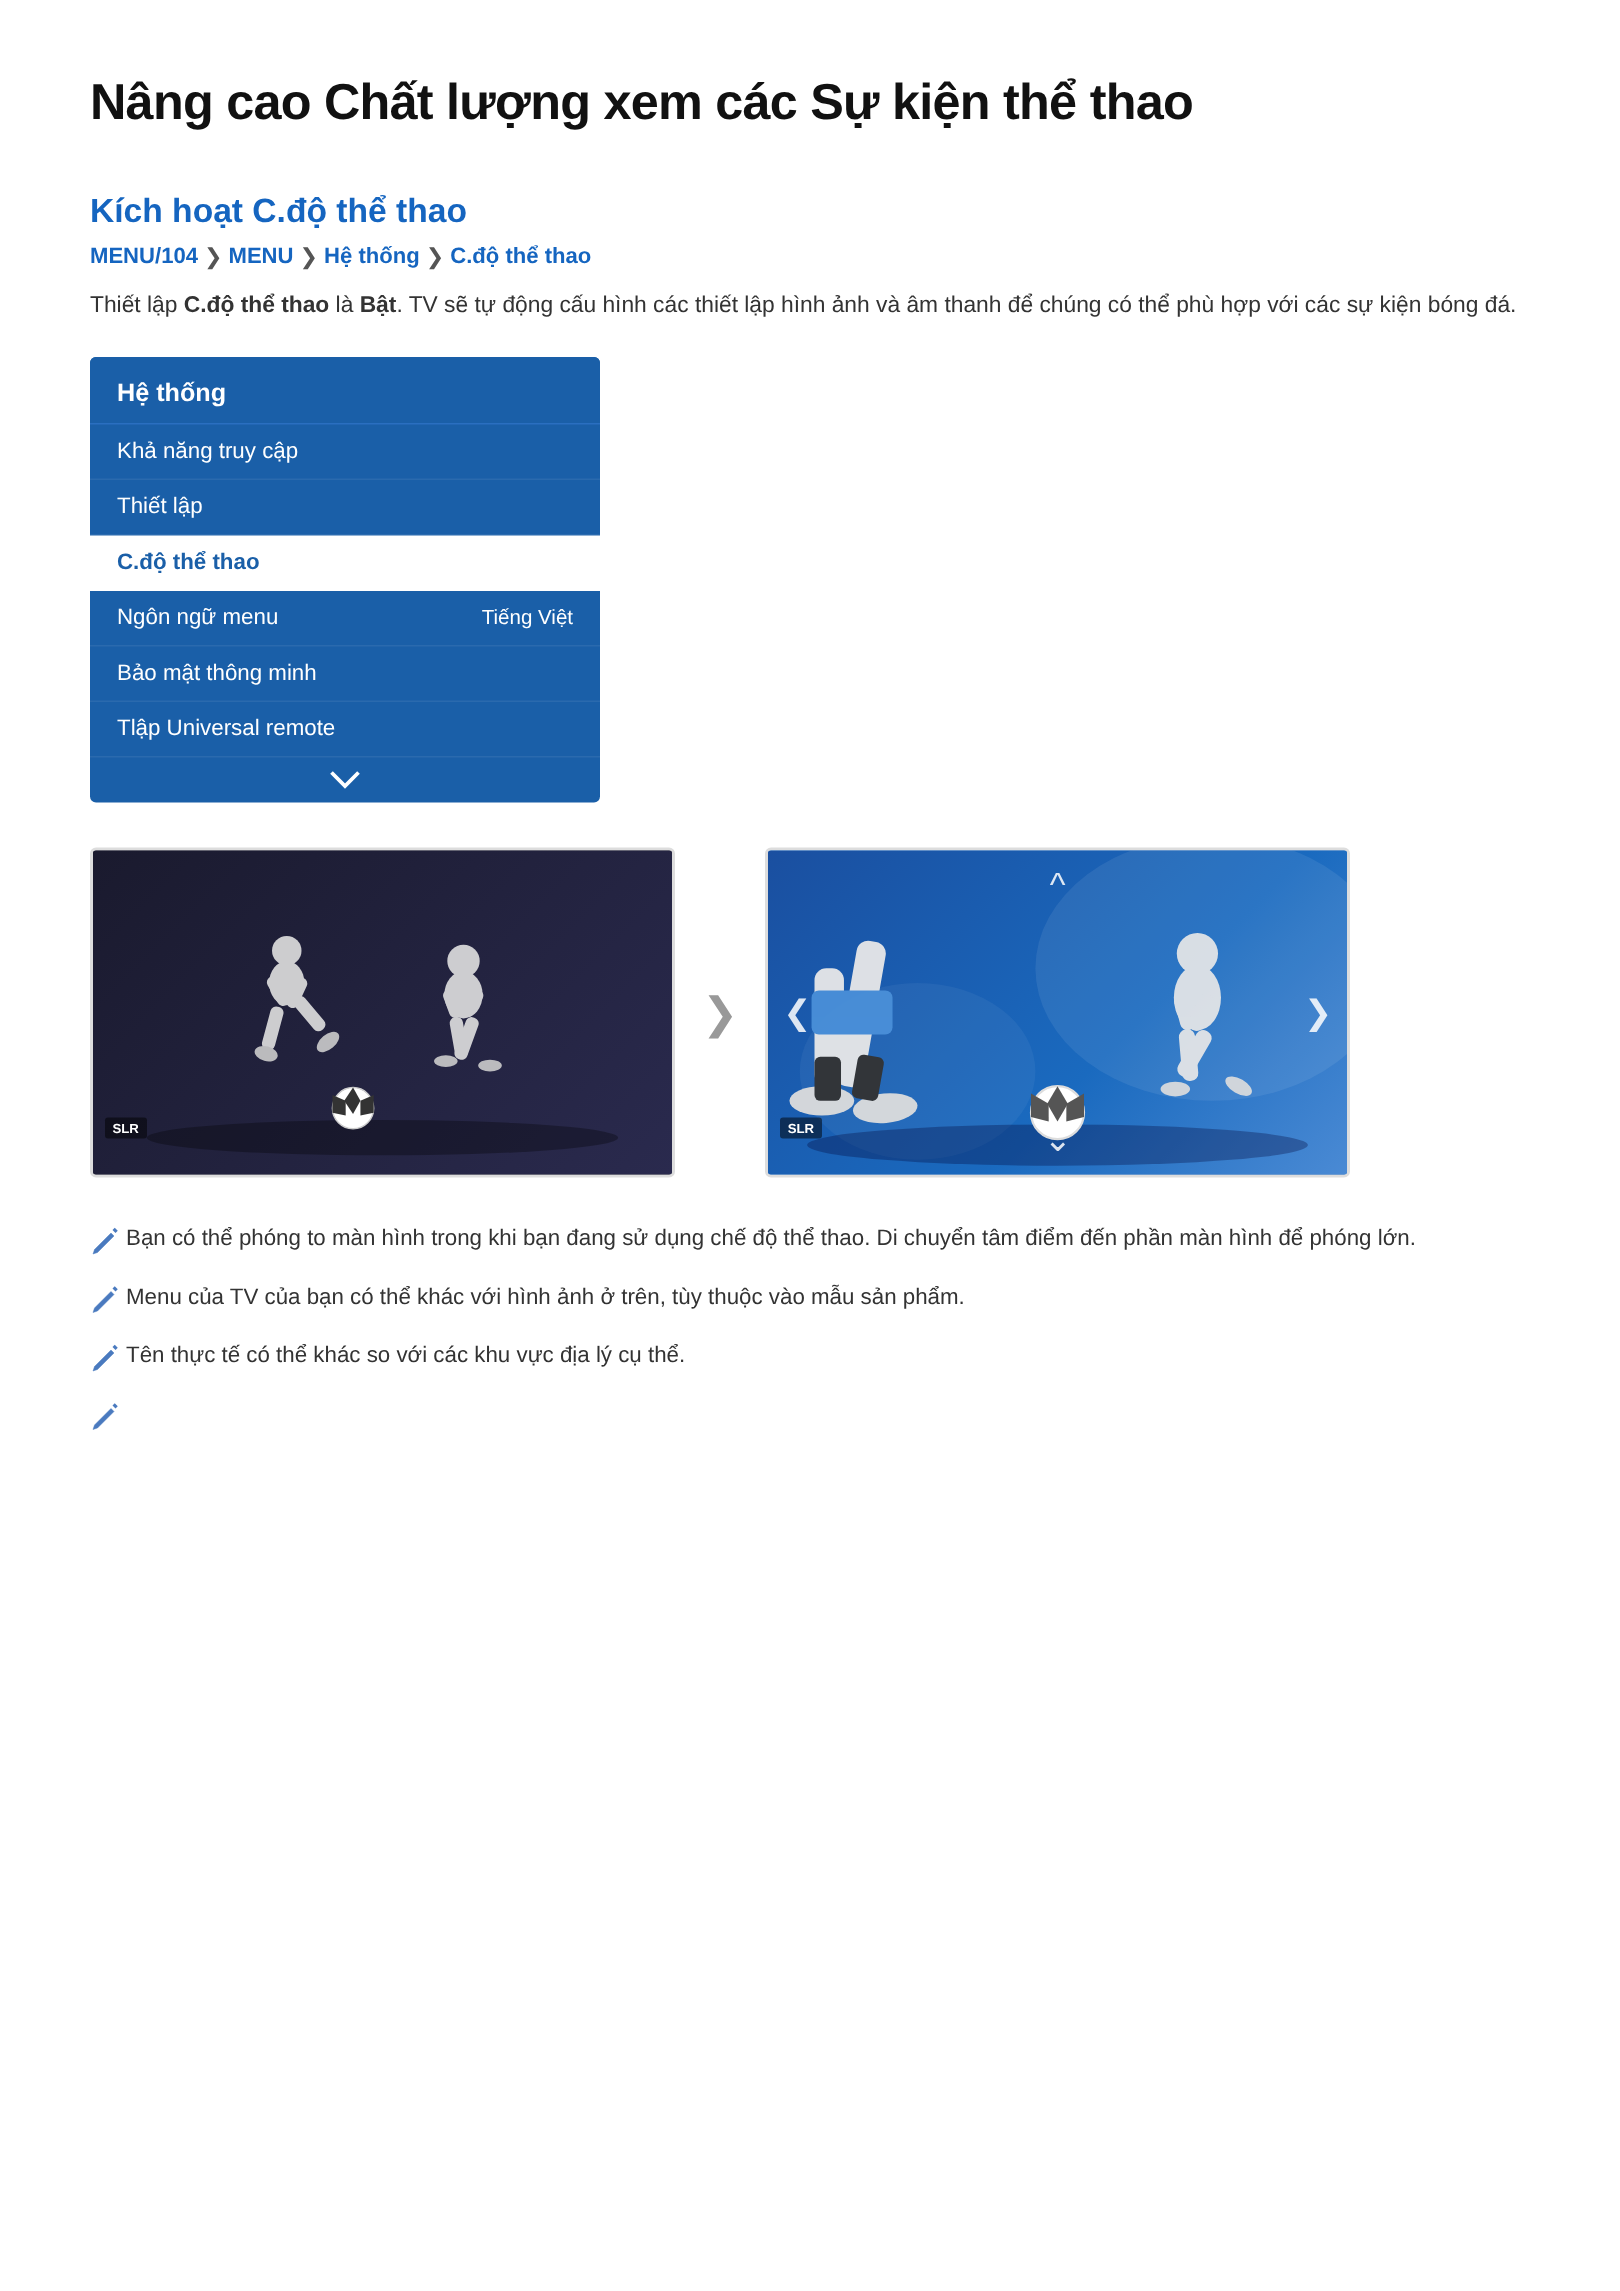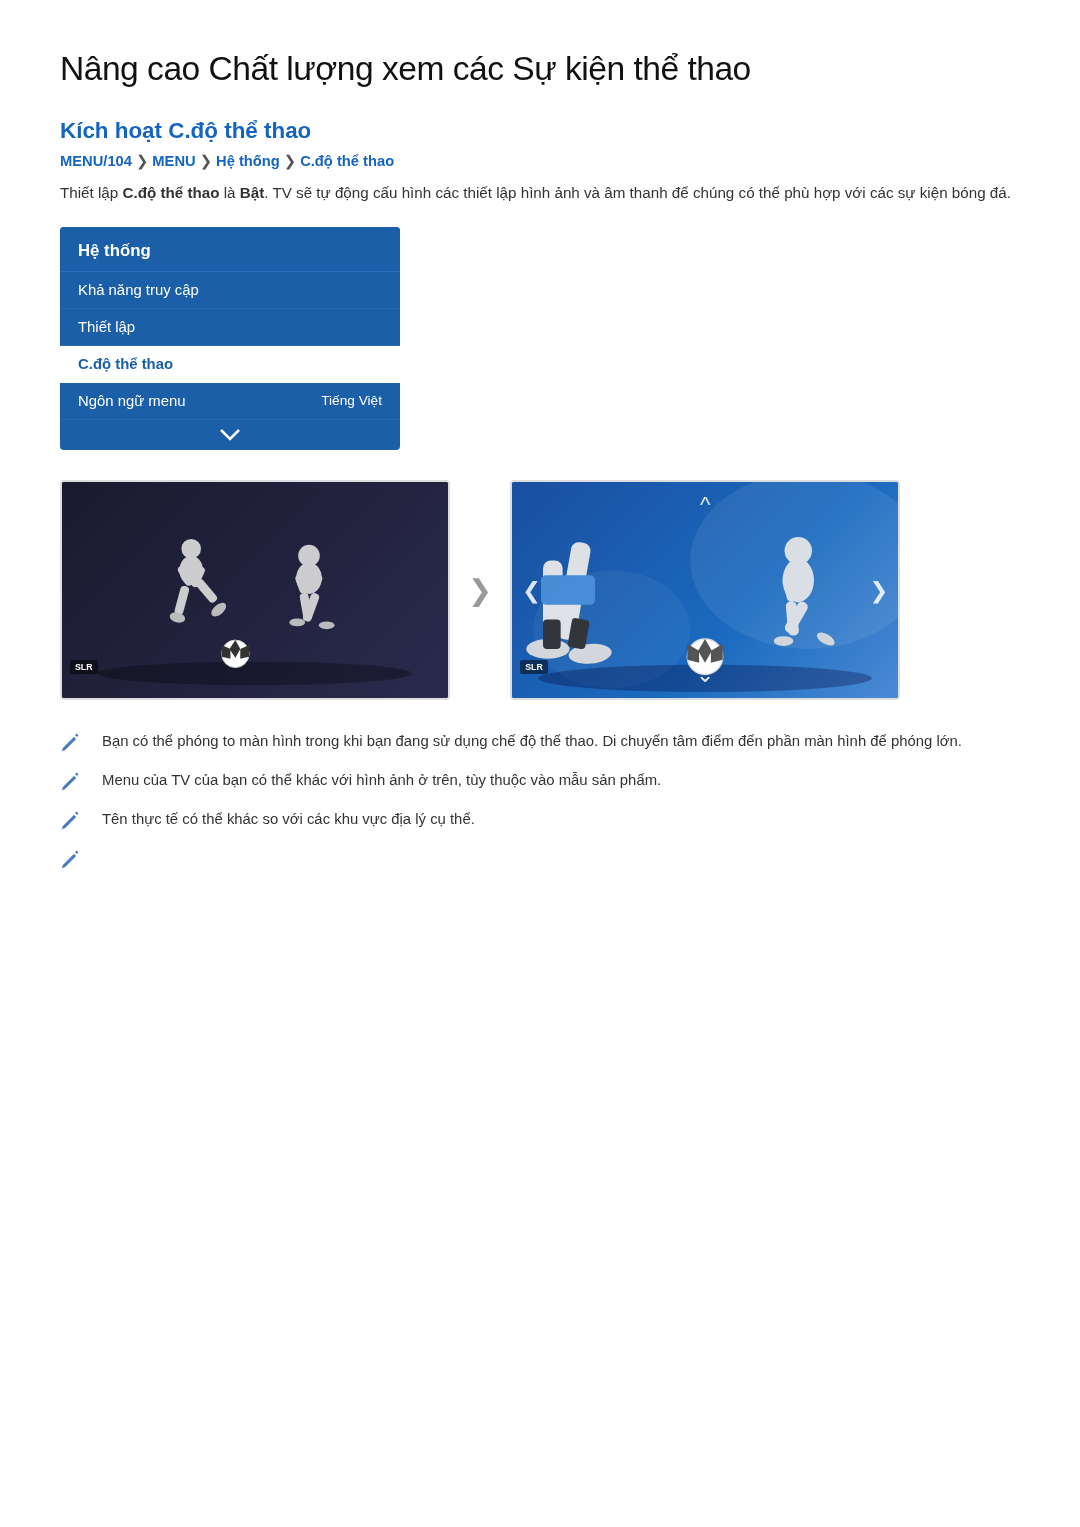--- a/index.html
+++ b/index.html
@@ -6,23 +6,23 @@
     body {
       font-family: 'Segoe UI', Arial, sans-serif;
       background: #fff;
       color: #333;
       padding: 40px 60px;
       max-width: 1080px;
       min-height: 1527px;
     }
     .main-title {
       font-size: 2.1em;
-      font-weight: 400;
+      font-weight: 700;
       color: #111;
-      margin-bottom: 30px;
+      margin-bottom: 40px;
       margin-top: 10px;
       letter-spacing: -0.5px;
     }
     .section-title {
       font-size: 1.4em;
       font-weight: 700;
       color: #1565c0;
       margin-bottom: 8px;
     }
     .breadcrumb {
@@ -157,21 +157,21 @@
       font-weight: 700;
     }
 
     
     .notes-section {
       margin-top: 10px;
     }
     .note-item {
       display: flex;
       align-items: flex-start;
-      gap: 20px;
+      gap: 2px;
       margin-bottom: 16px;
       font-size: 0.93em;
       line-height: 1.5;
       color: #333;
     }
     .note-icon {
       flex-shrink: 0;
       width: 22px;
       height: 22px;
       margin-top: 1px;
@@ -250,20 +250,26 @@
   </div>
   <div class="menu-item">
     <span>Thiết lập</span>
   </div>
   <div class="menu-item selected">
     <span>C.độ thể thao</span>
   </div>
   <div class="menu-item">
     <span>Ngôn ngữ menu</span>
     <span class="value">Tiếng Việt</span>
+  </div>
+  <div class="menu-item">
+    <span>Bảo mật thông minh</span>
+  </div>
+  <div class="menu-item">
+    <span>Tlập Universal remote</span>
   </div>
   <div class="menu-chevron">
     <svg width="22" height="14" viewBox="0 0 22 14">
       <polyline points="2,2 11,11 20,2"></polyline>
     </svg>
   </div>
 </div>
 
 <div class="images-row">
 

